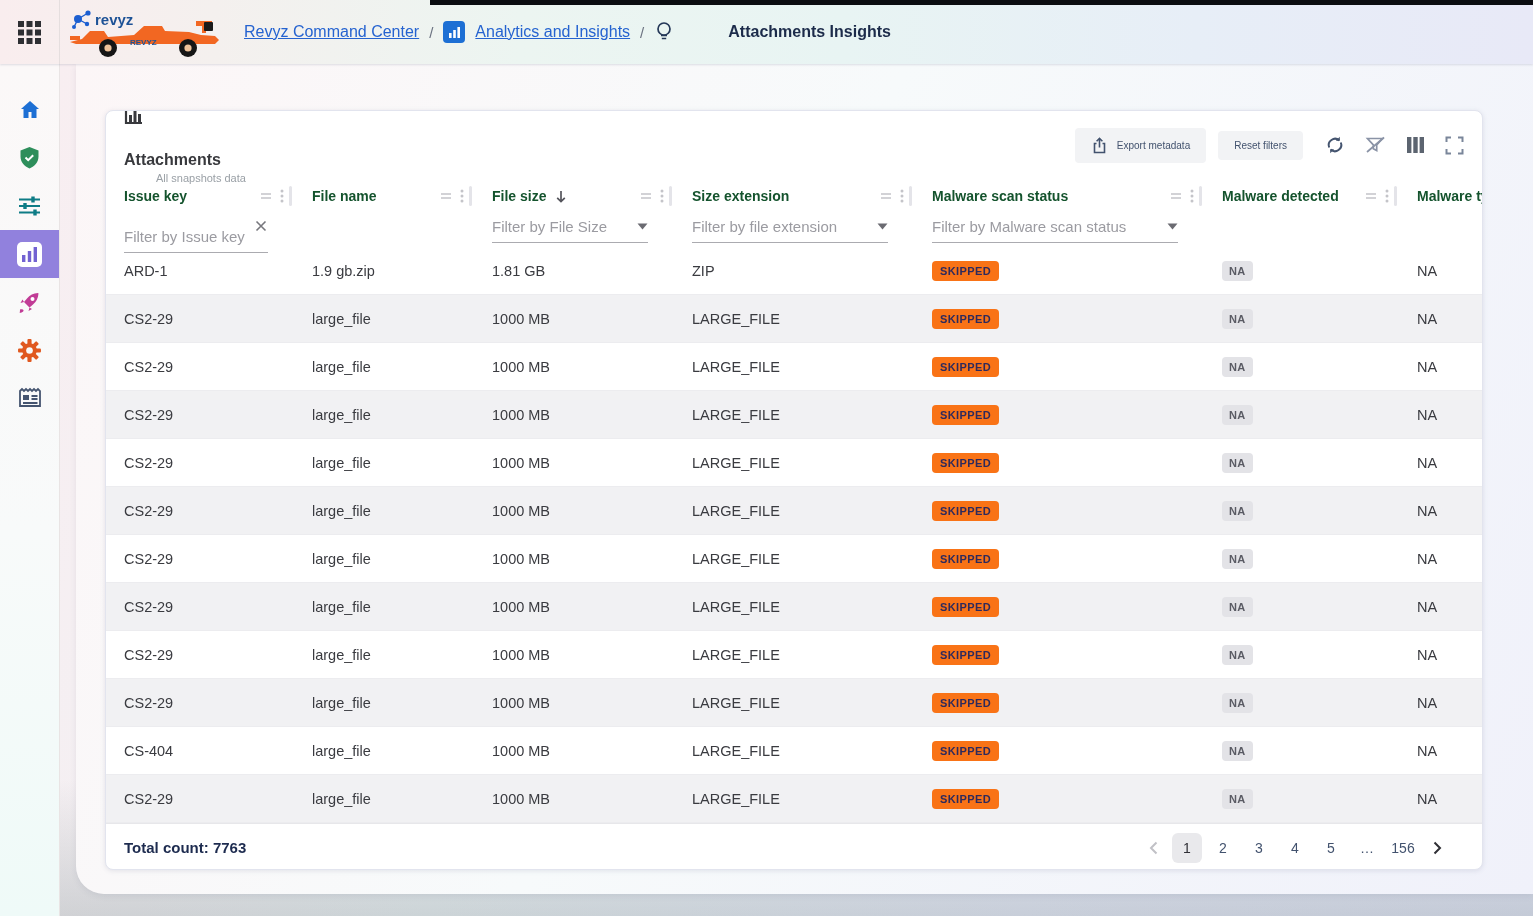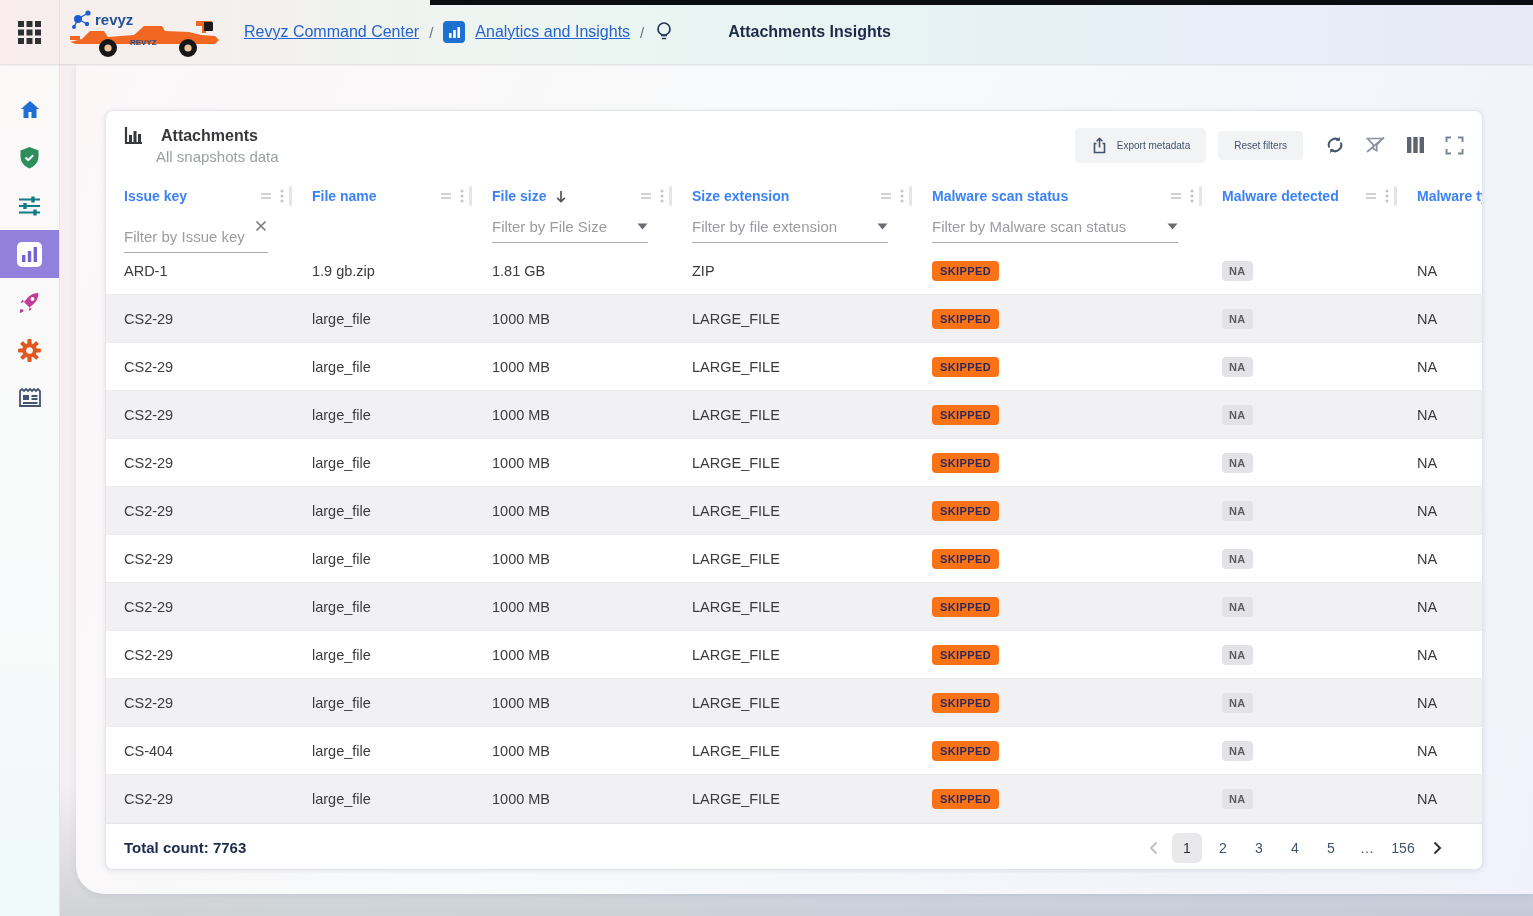--- a/index.html
+++ b/index.html
@@ -34,38 +34,38 @@
   .inner-panel { position:absolute; left:16px; top:0; right:0; bottom:22px;
     border-radius:0 0 0 28px;
     background:linear-gradient(115deg,#fcf6f7 0%,#f7fafb 45%,#f0f1fa 100%);
     box-shadow:0 2px 6px rgba(70,80,110,.10); }
 
   
   .card { position:absolute; left:45px; top:46px; width:1378px; height:760px; background:#fff;
     border:1px solid #e2e4ee; border-radius:8px; box-shadow:0 1px 5px rgba(84,90,130,.14); overflow:hidden; }
   .card-head { height:68px; display:flex; align-items:center; padding:0 18px; }
   .head-left { display:flex; flex-direction:column; justify-content:center; }
-  .title-row { display:flex; align-items:flex-end; gap:18px; }
+  .title-row { display:flex; align-items:flex-start; gap:26px;flex-direction:column; }
   .panel-title { font-size:16px; font-weight:bold; color:#38393d; }
-  .panel-sub { font-size:15px; color:#9aa0a6; margin:3px 0 0 32px; }
+  .panel-sub { font-size:11px; color:#9aa0a6; margin:3px 0 0 32px; }
   .head-right { margin-left:auto; display:flex; align-items:center; gap:12px; }
   .btn { display:flex; align-items:center; gap:9px; background:#f2f3f5; border:none; border-radius:4px;
     padding:9px 16px; font-size:10px; color:#42526e; font-family:inherit; cursor:pointer; }
   .iconbar { display:flex; align-items:center; gap:20px; margin-left:10px; }
   .icon-btn { background:none; border:none; cursor:pointer; display:flex; align-items:center; padding:0; }
 
   
   .table-wrap { overflow:hidden; width:100%; }
   .trow { display:flex; min-width:1453px; }
   .cell { flex:0 0 auto; padding-left:18px; display:flex; align-items:center; position:relative; white-space:nowrap; }
   .c0 { width:188px; } .c1 { width:180px; } .c2 { width:200px; } .c3 { width:240px; }
   .c4 { width:290px; } .c5 { width:195px; } .c6 { width:160px; }
 
   .thead { height:34px; }
-  .th-label { font-size:14px; font-weight:bold; color:#3b82f6; }
+  .th-label { font-size:14px; font-weight:bold; color:#14532d; }
   .th-icons { margin-left:auto; display:flex; align-items:center; gap:7px; padding-right:10px; }
   .th-sep { position:absolute; right:2px; top:7px; width:3px; height:20px; background:#e4e4e9; border-radius:2px; }
 
   .tfilters { height:34px; }
   .filter-box { display:flex; align-items:center; width:calc(100% - 26px); border-bottom:1px solid #ababb0;
     padding-bottom:7px; cursor:pointer; }
   .filter-input { border:none; outline:none; background:transparent; flex:1; min-width:0;
     font-size:15px; color:#a21caf; font-family:inherit;margin-top:20px; }
   .filter-input::placeholder { color:#9b9ba1; overflow:hidden; text-overflow:ellipsis; }
   .filter-ph { flex:1; font-size:15px; color:#9b9ba1; overflow:hidden; text-overflow:ellipsis; }

